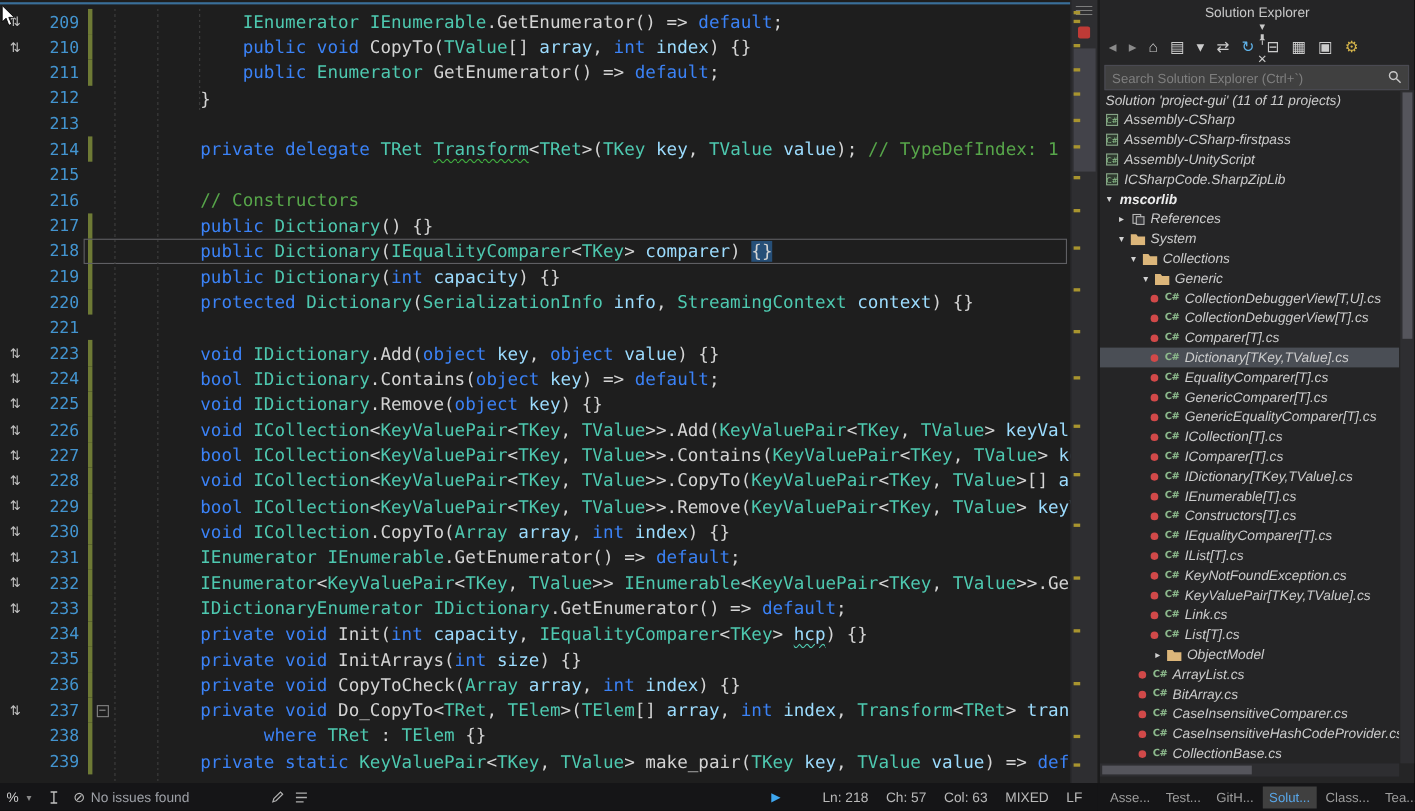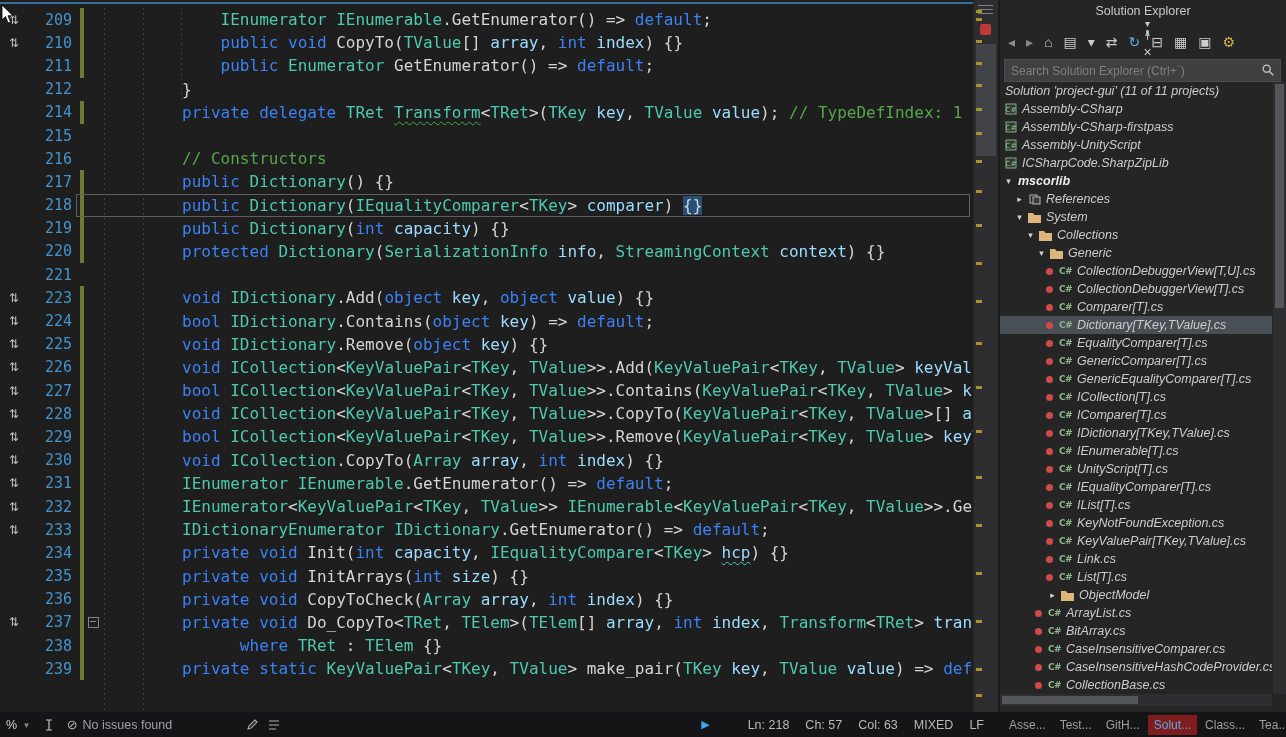--- a/index.html
+++ b/index.html
@@ -73,36 +73,37 @@
   #zoom-label{margin-left:6px;color:#d0d0d0;}
   #zoom-chevron{margin-left:7px;font-size:9px;color:#8a8a8a;}
   .sb-ico{margin-left:16px;display:flex;align-items:center;}
   #issues{display:flex;align-items:center;margin-left:14px;gap:5px;color:#9da0a6;}
   #issues .circ{font-size:13px;color:#b9b9b9;}
   #sb-right{margin-left:auto;display:flex;align-items:center;gap:16px;padding-right:14px;color:#b9b9b9;}
   #play-ico{color:#3ea7f0;font-size:11px;margin-right:22px;}
   #panel-tabs{position:absolute;left:998px;top:712px;width:288px;height:25px;background:#151517;
               display:flex;align-items:center;gap:2px;padding-left:5px;box-sizing:border-box;font-size:12px;}
   .wtab{padding:3px 6px;color:#9f9f9f;cursor:default;}
-  .wtab.active{background:#7f1d1d;color:#58a6e8;}
+  .wtab.active{background:#404040;color:#58a6e8;}
 
   #mouse-cursor{position:absolute;left:1px;top:5px;z-index:60;pointer-events:none;}
 </style>
 </head>
 <body>
 
 <div id="app">
 
   <div id="editor">
     <div id="editor-topline"></div>
     <div id="code">
         <div class="cl"><span class="g-ref">⇅</span><span class="g-num">209</span><span class="g-chg on"></span><span class="g-fold"></span><span class="g-code"><span class="tk-p">            </span><span class="tk-t">IEnumerator</span><span class="tk-p"> </span><span class="tk-t">IEnumerable</span><span class="tk-p">.GetEnumerator() =&gt; </span><span class="tk-k">default</span><span class="tk-p">;</span></span></div>
         <div class="cl"><span class="g-ref">⇅</span><span class="g-num">210</span><span class="g-chg on"></span><span class="g-fold"></span><span class="g-code"><span class="tk-p">            </span><span class="tk-k">public</span><span class="tk-p"> </span><span class="tk-k">void</span><span class="tk-p"> CopyTo(</span><span class="tk-t">TValue</span><span class="tk-p">[] </span><span class="tk-v">array</span><span class="tk-p">, </span><span class="tk-k">int</span><span class="tk-p"> </span><span class="tk-v">index</span><span class="tk-p">) {}</span></span></div>
         <div class="cl"><span class="g-ref"></span><span class="g-num">211</span><span class="g-chg on"></span><span class="g-fold"></span><span class="g-code"><span class="tk-p">            </span><span class="tk-k">public</span><span class="tk-p"> </span><span class="tk-t">Enumerator</span><span class="tk-p"> GetEnumerator() =&gt; </span><span class="tk-k">default</span><span class="tk-p">;</span></span></div>
         <div class="cl"><span class="g-ref"></span><span class="g-num">212</span><span class="g-chg"></span><span class="g-fold"></span><span class="g-code"><span class="tk-p">        }</span></span></div>
+        <div class="cl"><span class="g-ref"></span><span class="g-num">213</span><span class="g-chg"></span><span class="g-fold"></span><span class="g-code"></span></div>
         <div class="cl"><span class="g-ref"></span><span class="g-num">214</span><span class="g-chg on"></span><span class="g-fold"></span><span class="g-code"><span class="tk-p">        </span><span class="tk-k">private</span><span class="tk-p"> </span><span class="tk-k">delegate</span><span class="tk-p"> </span><span class="tk-t">TRet</span><span class="tk-p"> </span><span class="tk-tq">Transform</span><span class="tk-p">&lt;</span><span class="tk-t">TRet</span><span class="tk-p">&gt;(</span><span class="tk-t">TKey</span><span class="tk-p"> </span><span class="tk-v">key</span><span class="tk-p">, </span><span class="tk-t">TValue</span><span class="tk-p"> </span><span class="tk-v">value</span><span class="tk-p">); </span><span class="tk-c">// TypeDefIndex: 1</span></span></div>
         <div class="cl"><span class="g-ref"></span><span class="g-num">215</span><span class="g-chg"></span><span class="g-fold"></span><span class="g-code"></span></div>
         <div class="cl"><span class="g-ref"></span><span class="g-num">216</span><span class="g-chg"></span><span class="g-fold"></span><span class="g-code"><span class="tk-p">        </span><span class="tk-c">// Constructors</span></span></div>
         <div class="cl"><span class="g-ref"></span><span class="g-num">217</span><span class="g-chg on"></span><span class="g-fold"></span><span class="g-code"><span class="tk-p">        </span><span class="tk-k">public</span><span class="tk-p"> </span><span class="tk-t">Dictionary</span><span class="tk-p">() {}</span></span></div>
         <div class="cl"><div class="curline"></div><span class="g-ref"></span><span class="g-num">218</span><span class="g-chg on"></span><span class="g-fold"></span><span class="g-code"><span class="tk-p">        </span><span class="tk-k">public</span><span class="tk-p"> </span><span class="tk-t">Dictionary</span><span class="tk-p">(</span><span class="tk-t">IEqualityComparer</span><span class="tk-p">&lt;</span><span class="tk-t">TKey</span><span class="tk-p">&gt; </span><span class="tk-v">comparer</span><span class="tk-p">) </span><span class="tk-se">{}</span></span></div>
         <div class="cl"><span class="g-ref"></span><span class="g-num">219</span><span class="g-chg on"></span><span class="g-fold"></span><span class="g-code"><span class="tk-p">        </span><span class="tk-k">public</span><span class="tk-p"> </span><span class="tk-t">Dictionary</span><span class="tk-p">(</span><span class="tk-k">int</span><span class="tk-p"> </span><span class="tk-v">capacity</span><span class="tk-p">) {}</span></span></div>
         <div class="cl"><span class="g-ref"></span><span class="g-num">220</span><span class="g-chg on"></span><span class="g-fold"></span><span class="g-code"><span class="tk-p">        </span><span class="tk-k">protected</span><span class="tk-p"> </span><span class="tk-t">Dictionary</span><span class="tk-p">(</span><span class="tk-t">SerializationInfo</span><span class="tk-p"> </span><span class="tk-v">info</span><span class="tk-p">, </span><span class="tk-t">StreamingContext</span><span class="tk-p"> </span><span class="tk-v">context</span><span class="tk-p">) {}</span></span></div>
         <div class="cl"><span class="g-ref"></span><span class="g-num">221</span><span class="g-chg"></span><span class="g-fold"></span><span class="g-code"></span></div>
         <div class="cl"><span class="g-ref">⇅</span><span class="g-num">223</span><span class="g-chg on"></span><span class="g-fold"></span><span class="g-code"><span class="tk-p">        </span><span class="tk-k">void</span><span class="tk-p"> </span><span class="tk-t">IDictionary</span><span class="tk-p">.Add(</span><span class="tk-k">object</span><span class="tk-p"> </span><span class="tk-v">key</span><span class="tk-p">, </span><span class="tk-k">object</span><span class="tk-p"> </span><span class="tk-v">value</span><span class="tk-p">) {}</span></span></div>
         <div class="cl"><span class="g-ref">⇅</span><span class="g-num">224</span><span class="g-chg on"></span><span class="g-fold"></span><span class="g-code"><span class="tk-p">        </span><span class="tk-k">bool</span><span class="tk-p"> </span><span class="tk-t">IDictionary</span><span class="tk-p">.Contains(</span><span class="tk-k">object</span><span class="tk-p"> </span><span class="tk-v">key</span><span class="tk-p">) =&gt; </span><span class="tk-k">default</span><span class="tk-p">;</span></span></div>
@@ -345,21 +346,21 @@
           <span class="ticon">
             <span class="csico">C#</span>
           </span>
           <span class="tlabel">IEnumerable[T].cs</span>
         </div>
         <div class="trow" style="padding-left: 46px;">
           <span class="tdot"></span>
           <span class="ticon">
             <span class="csico">C#</span>
           </span>
-          <span class="tlabel">UnityScript[T].cs</span>
+          <span class="tlabel">Constructors[T].cs</span>
         </div>
         <div class="trow" style="padding-left: 46px;">
           <span class="tdot"></span>
           <span class="ticon">
             <span class="csico">C#</span>
           </span>
           <span class="tlabel">IEqualityComparer[T].cs</span>
         </div>
         <div class="trow" style="padding-left: 46px;">
           <span class="tdot"></span>

